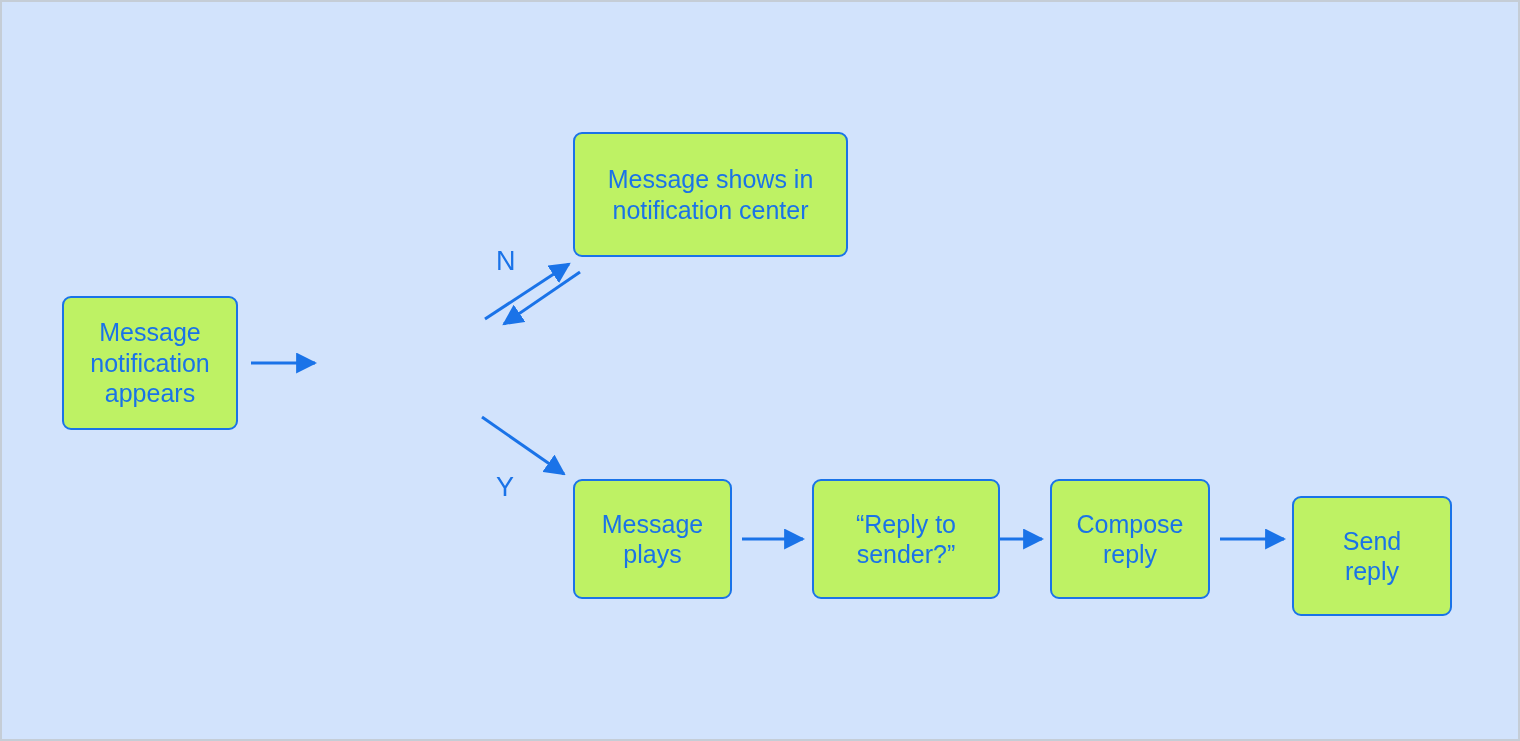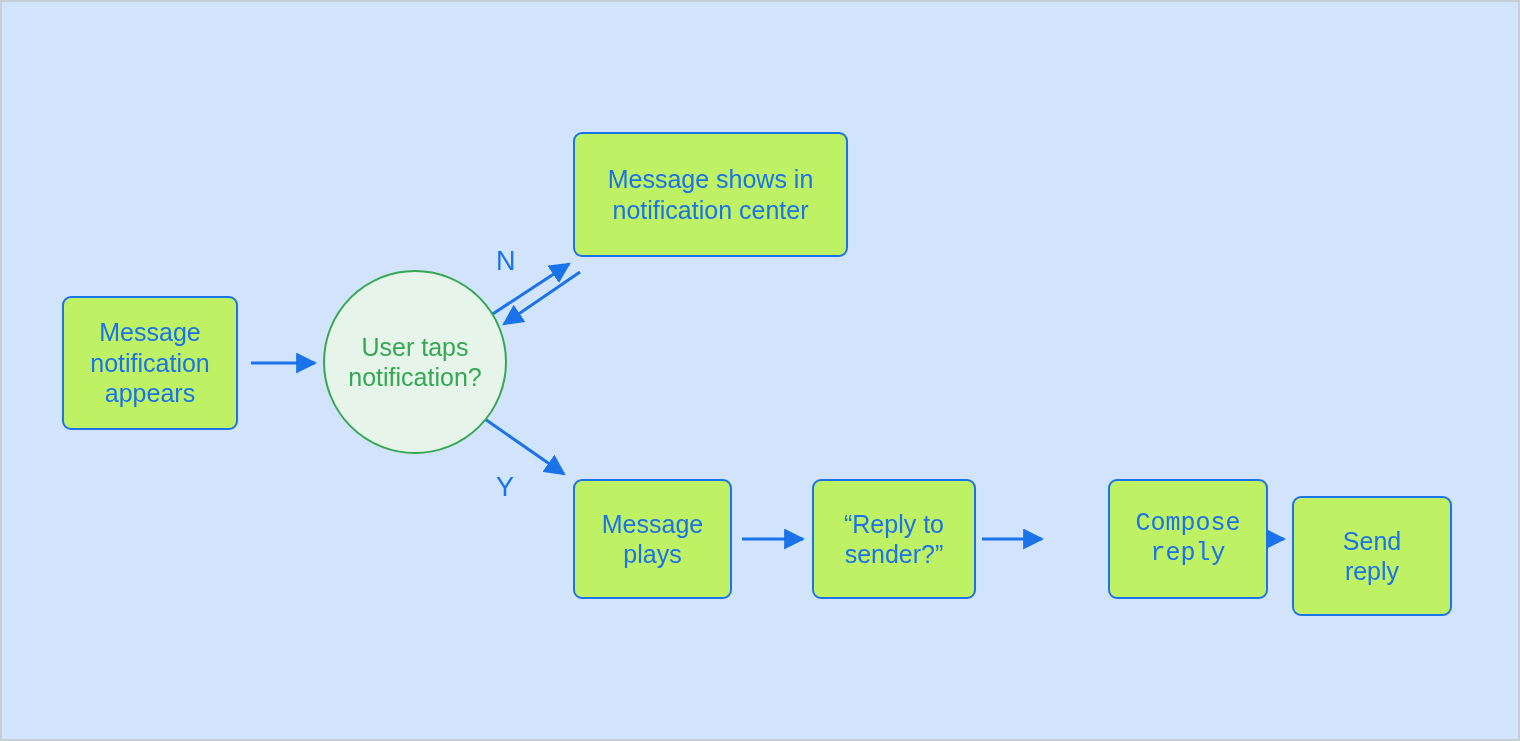--- a/index.html
+++ b/index.html
@@ -88,41 +88,37 @@
 
     <line x1="1218" y1="537" x2="1282" y2="537" stroke="#1a73e8" stroke-width="3" marker-end="url(#arrow-blue)"></line>
   </svg>
 
   <div class="node proc" style="left:60px; top:294px; width:176px; height:134px;">
     <span class="label">Message
 notification
 appears</span>
   </div>
 
-  <div class="node decision" style="left:321px; top:268px; width:184px; height:184px;">
-    <span class="label">User taps
-notification?</span>
-  </div>
 
   <div class="node proc" style="left:571px; top:130px; width:275px; height:125px;">
     <span class="label">Message shows in
 notification center</span>
   </div>
 
   <div class="node proc" style="left:571px; top:477px; width:159px; height:120px;">
     <span class="label">Message
 plays</span>
   </div>
 
-  <div class="node proc" style="left:810px; top:477px; width:164px; height:120px;">
+  <div class="node proc" style="left:810px; top:477px; width:188px; height:120px;">
     <span class="label">“Reply to
 sender?”</span>
   </div>
 
-  <div class="node proc" style="left:1106px; top:477px; width:160px; height:120px;font-family:Liberation Mono, monospace;">
+  <div class="node proc" style="left:1048px; top:477px; width:160px; height:120px;">
     <span class="label">Compose
 reply</span>
   </div>
 
   <div class="node proc" style="left:1290px; top:494px; width:160px; height:120px;">
     <span class="label">Send
 reply</span>
   </div>
 
   <div class="edge-label" style="left:494px; top:246px;">N</div>

